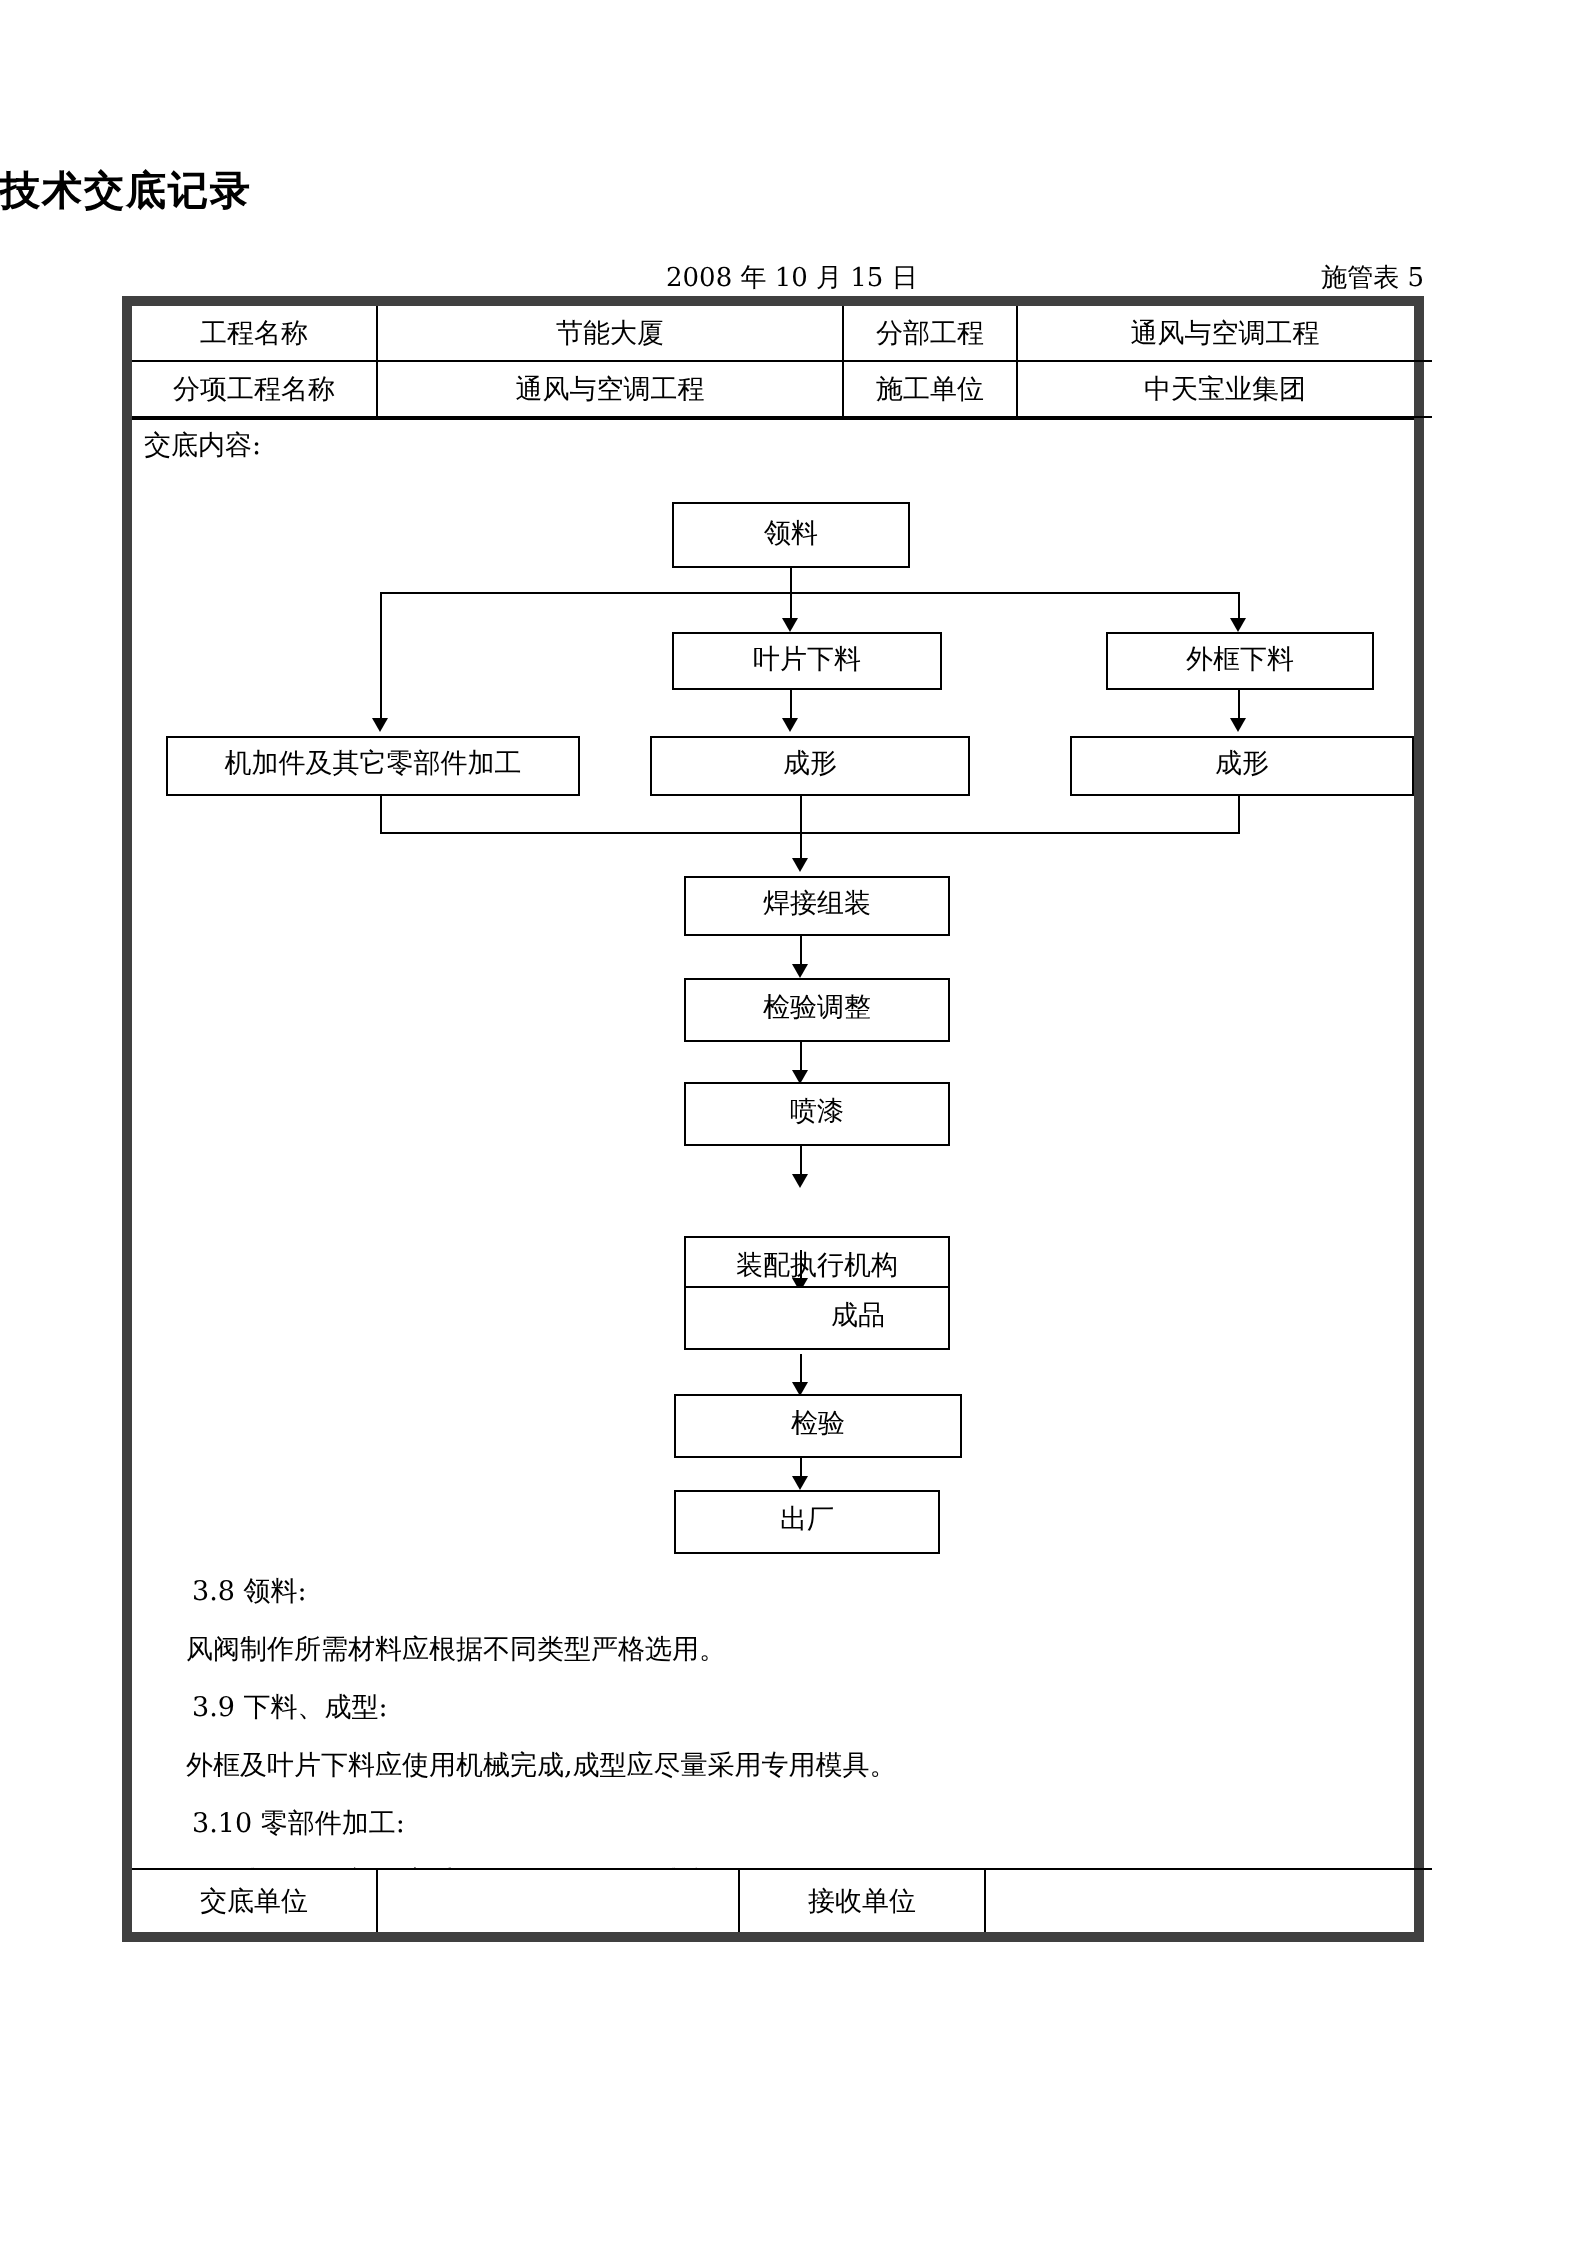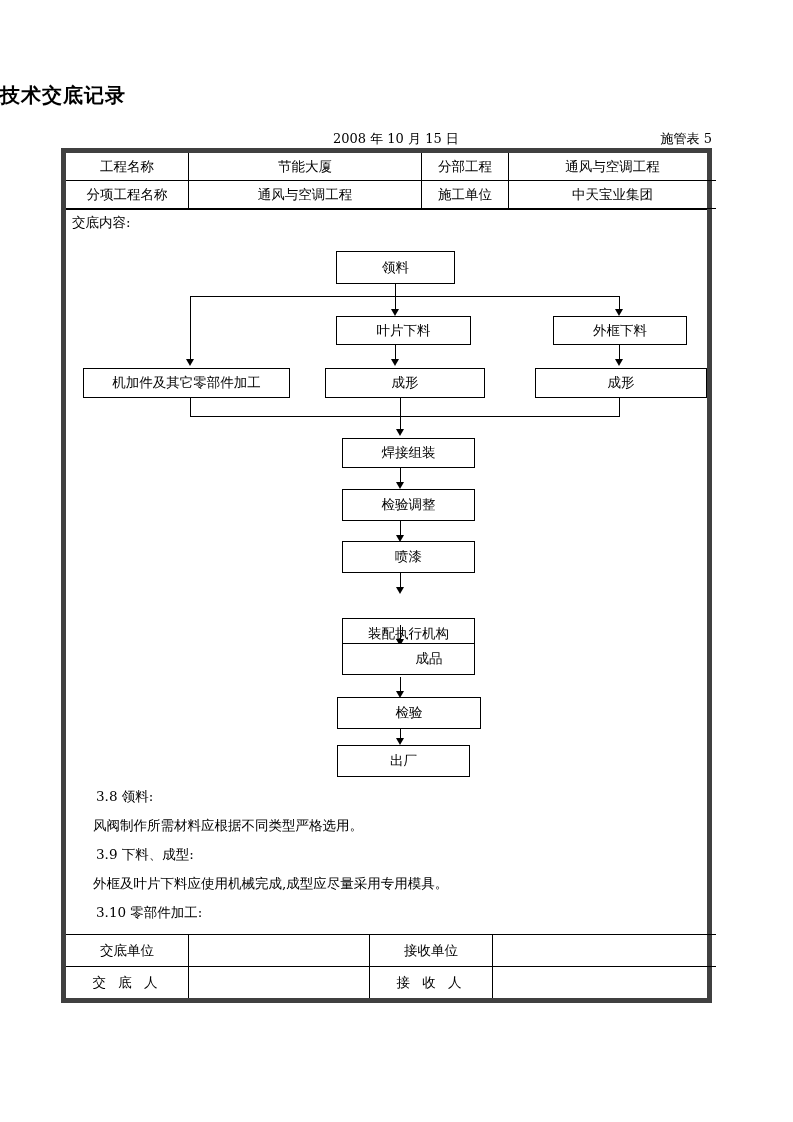--- a/index.html
+++ b/index.html
@@ -305,23 +305,17 @@
     </div>
 
     <table class="sign">
       <tbody>
           <tr>
         <td class="s1">交底单位</td>
         <td class="s2"></td>
         <td class="s3">接收单位</td>
         <td class="s4"></td>
       </tr>
-      <tr>
-        <td class="s1 sp">交 底 人</td>
-        <td class="s2"></td>
-        <td class="s3 sp">接 收 人</td>
-        <td class="s4"></td>
-      </tr>
     </tbody>
       </table>
 
   </div>
 </div>
 
 </body></html>

